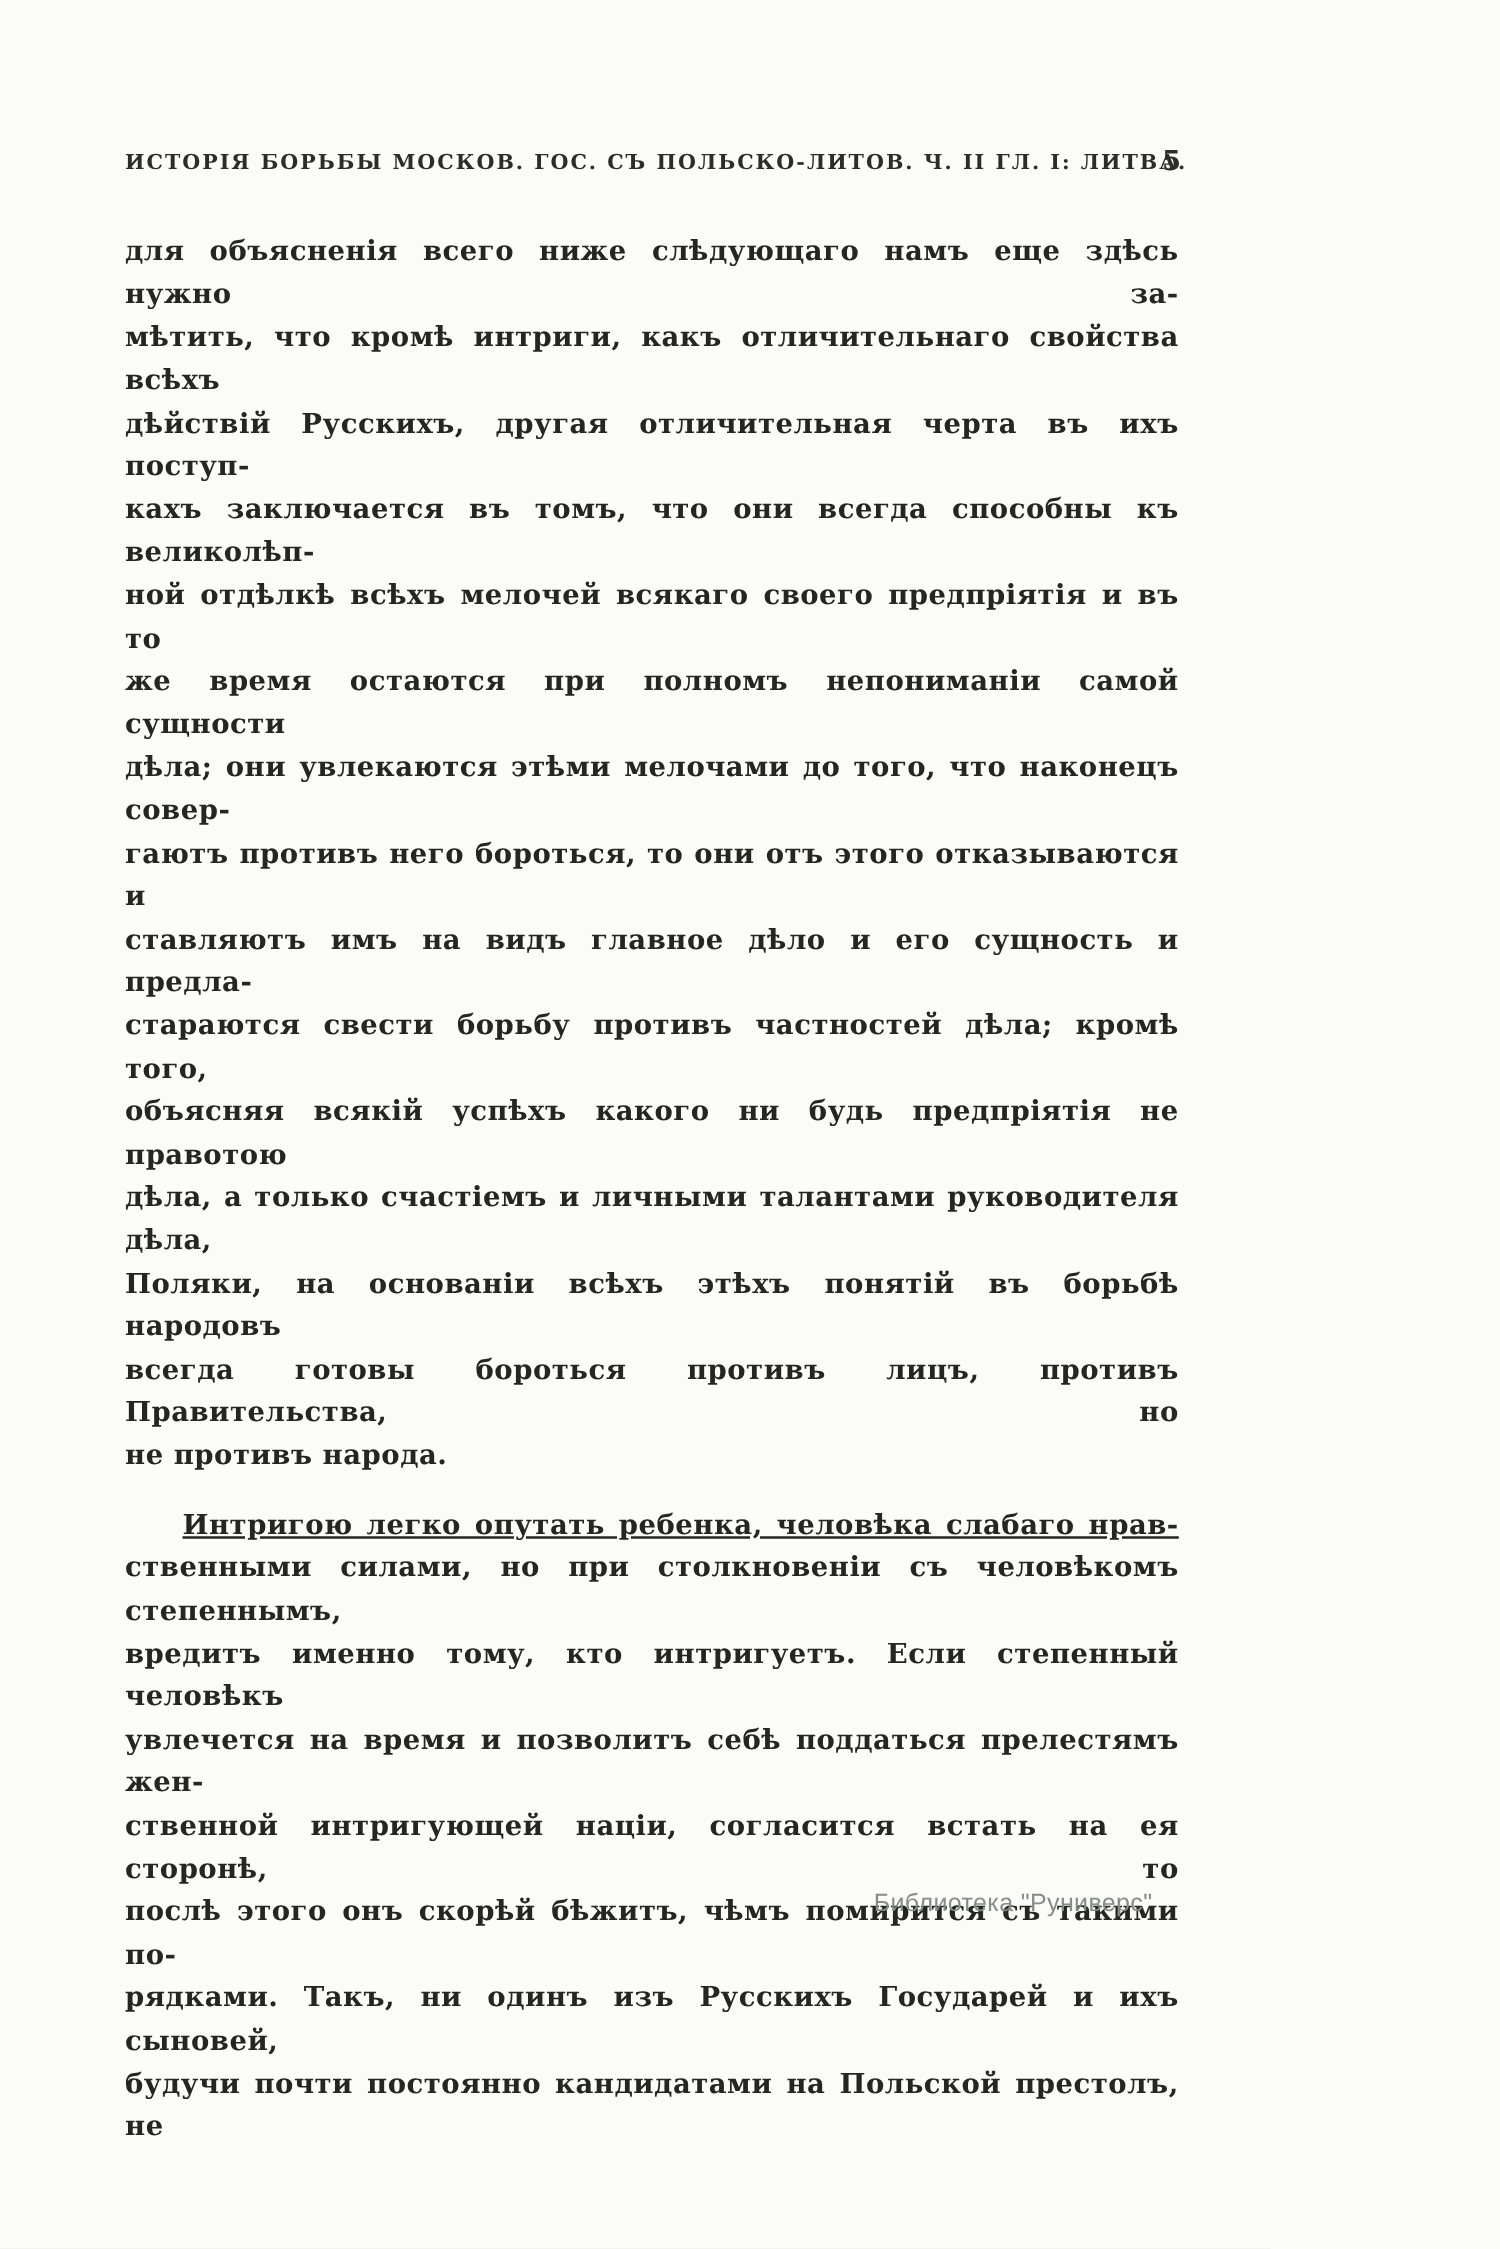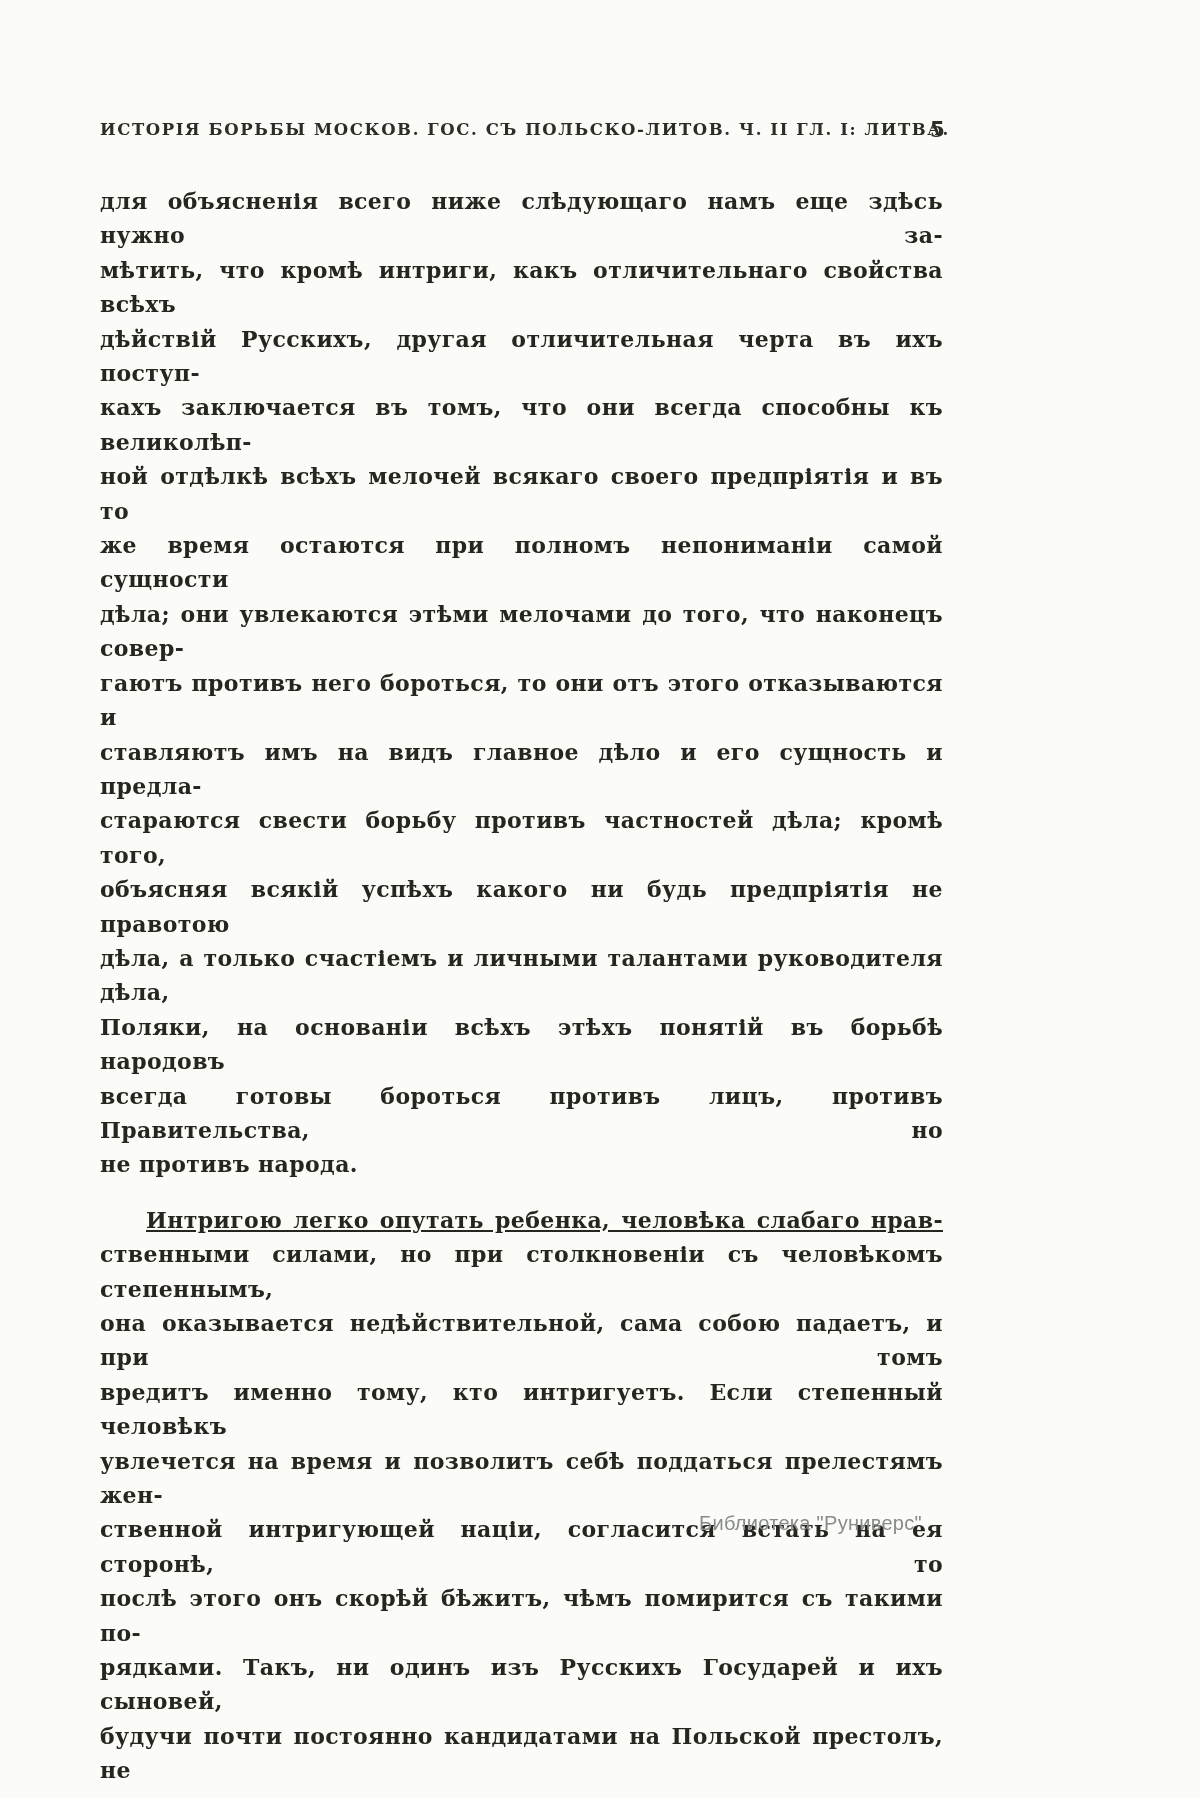--- a/index.html
+++ b/index.html
@@ -97,21 +97,20 @@
         <div class="line">стараются свести борьбу противъ частностей дѣла; кромѣ того,</div>
         <div class="line">объясняя всякій успѣхъ какого ни будь предпріятія не правотою</div>
         <div class="line">дѣла, а только счастіемъ и личными талантами руководителя дѣла,</div>
         <div class="line">Поляки, на основаніи всѣхъ этѣхъ понятій въ борьбѣ народовъ</div>
         <div class="line">всегда готовы бороться противъ лицъ, противъ Правительства, но</div>
         <div class="line last">не противъ народа.</div>
       </div>
       <div class="paragraph">
         <div class="line indent">Интригою легко опутать ребенка, человѣка слабаго нрав-</div>
         <div class="line">ственными силами, но при столкновеніи съ человѣкомъ степеннымъ,</div>
-        <div class="line">она оказывается недѣйствительной, сама собою падаетъ, и при томъ</div>
         <div class="line">вредитъ именно тому, кто интригуетъ. Если степенный человѣкъ</div>
         <div class="line">увлечется на время и позволитъ себѣ поддаться прелестямъ жен-</div>
         <div class="line">ственной интригующей націи, согласится встать на ея сторонѣ, то</div>
         <div class="line">послѣ этого онъ скорѣй бѣжитъ, чѣмъ помирится съ такими по-</div>
         <div class="line">рядками. Такъ, ни одинъ изъ Русскихъ Государей и ихъ сыновей,</div>
         <div class="line">будучи почти постоянно кандидатами на Польской престолъ, не</div>
       </div>
     </div>
   <div class="watermark">Библиотека "Руниверс"</div>
 </div>

